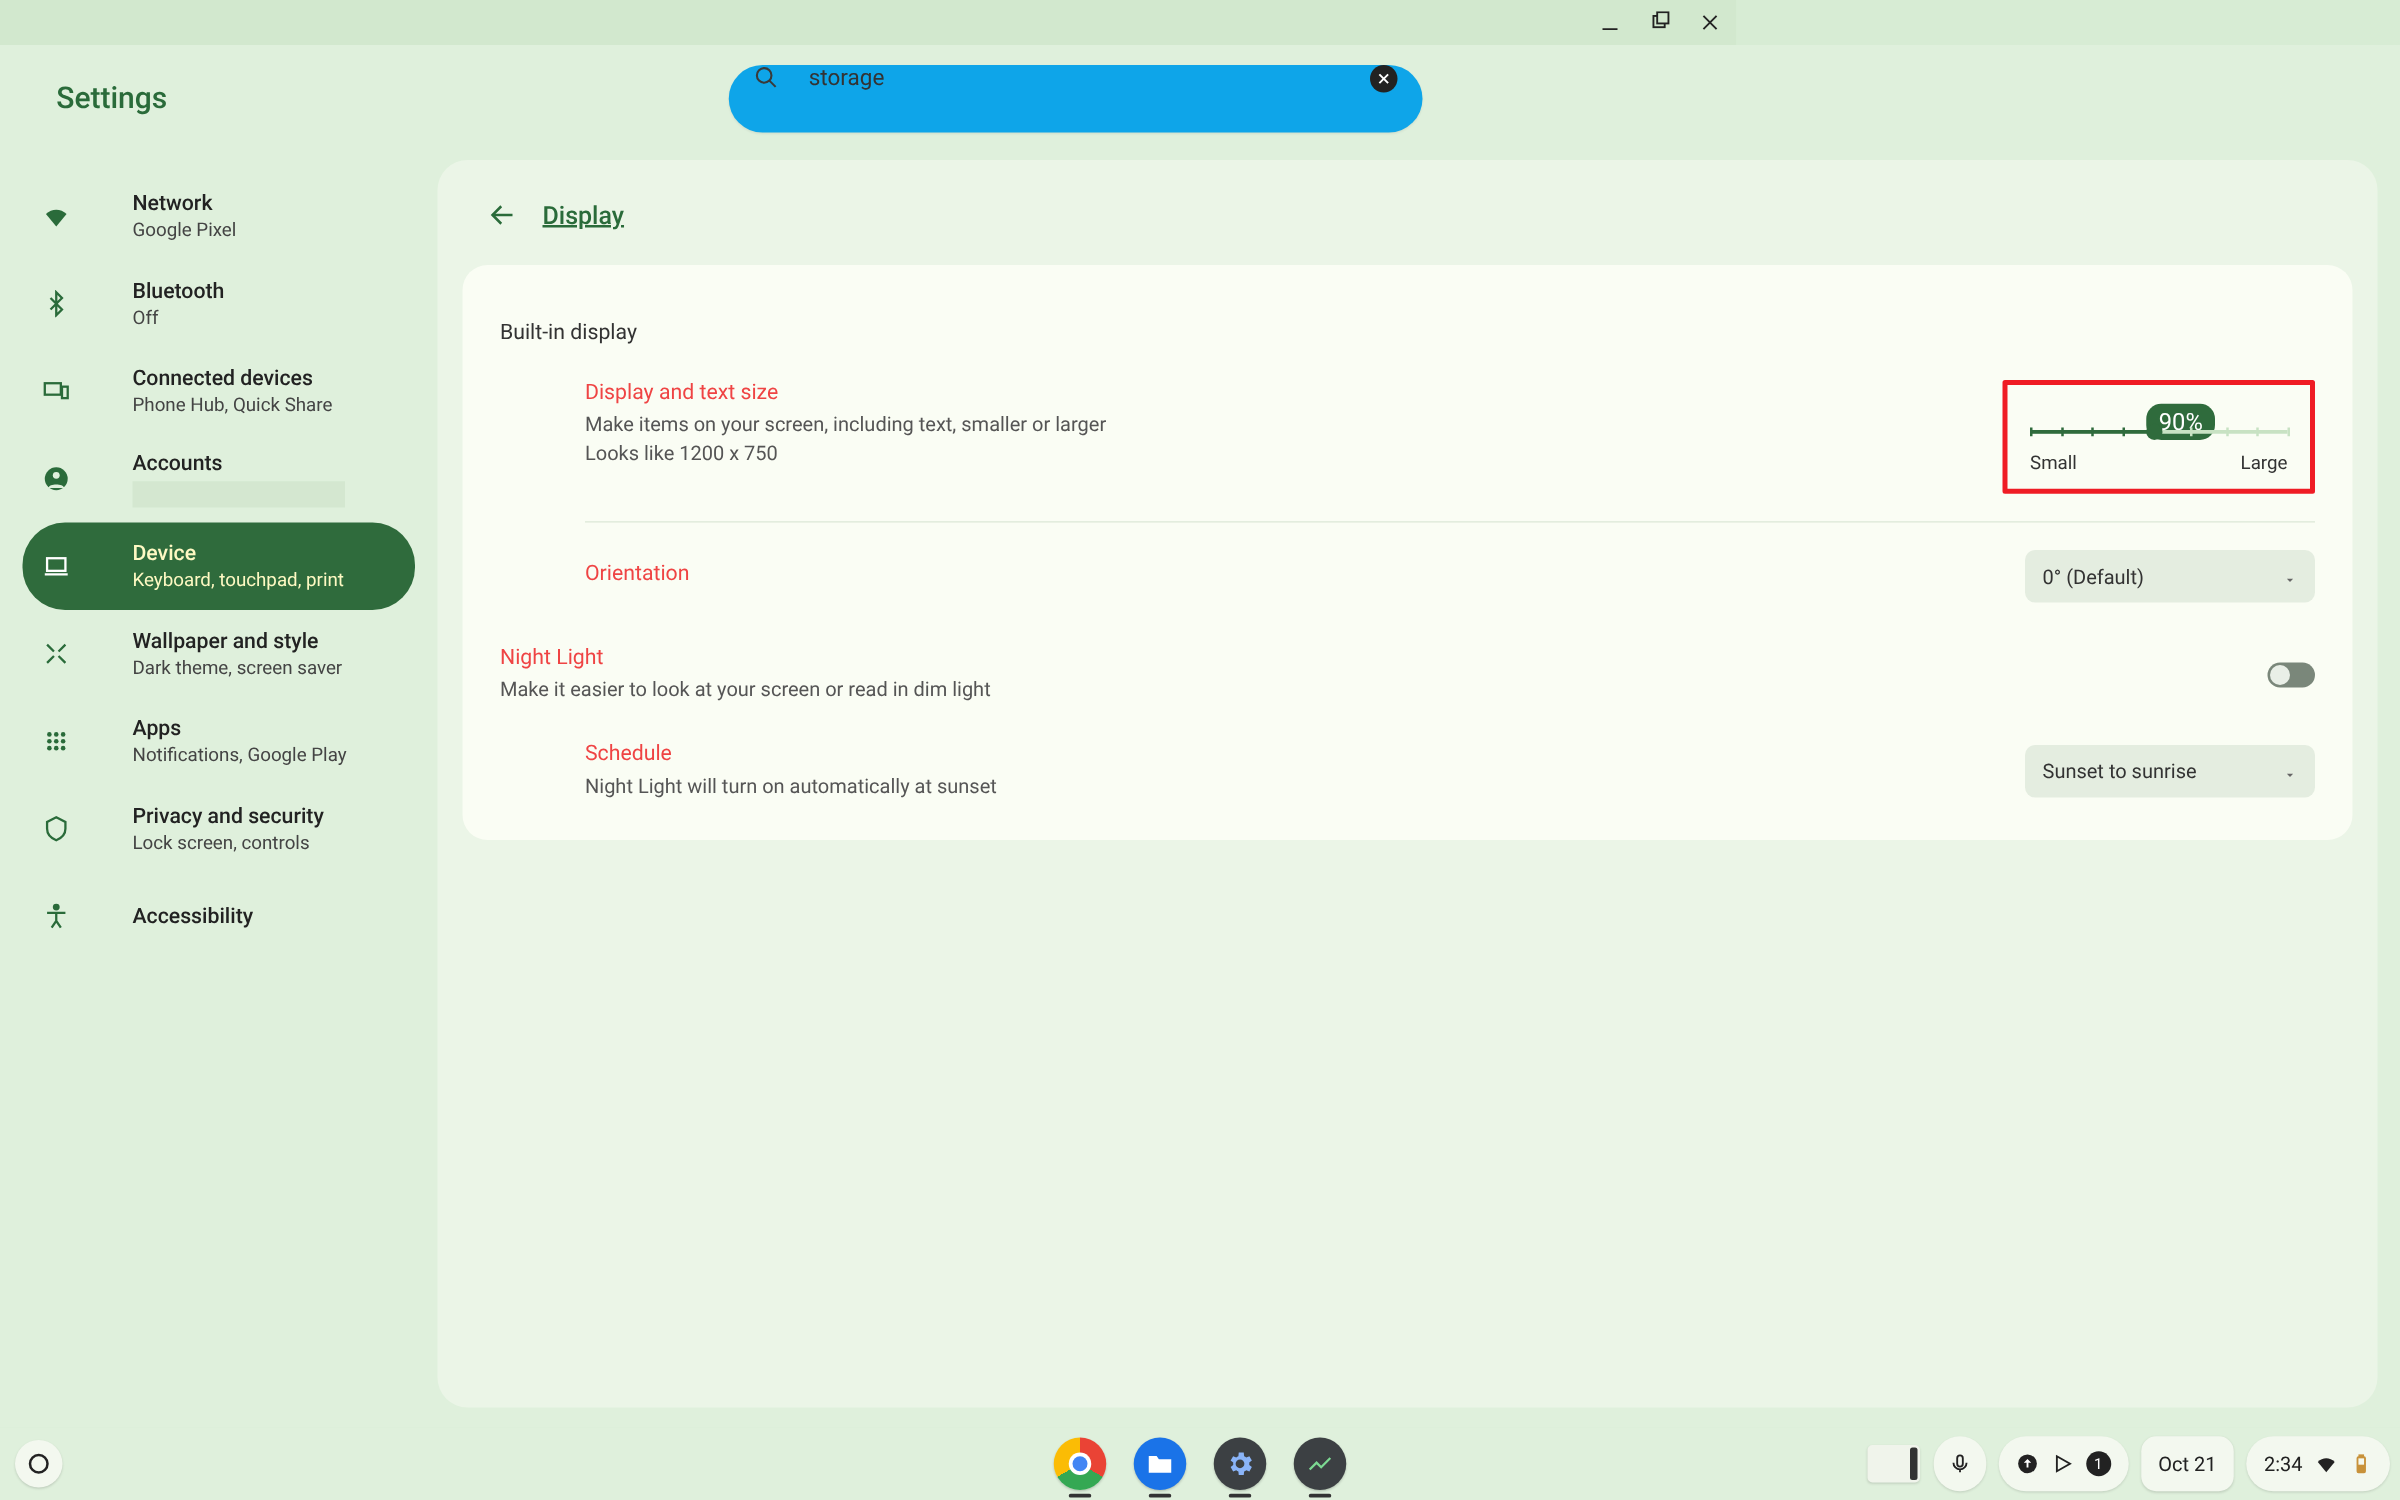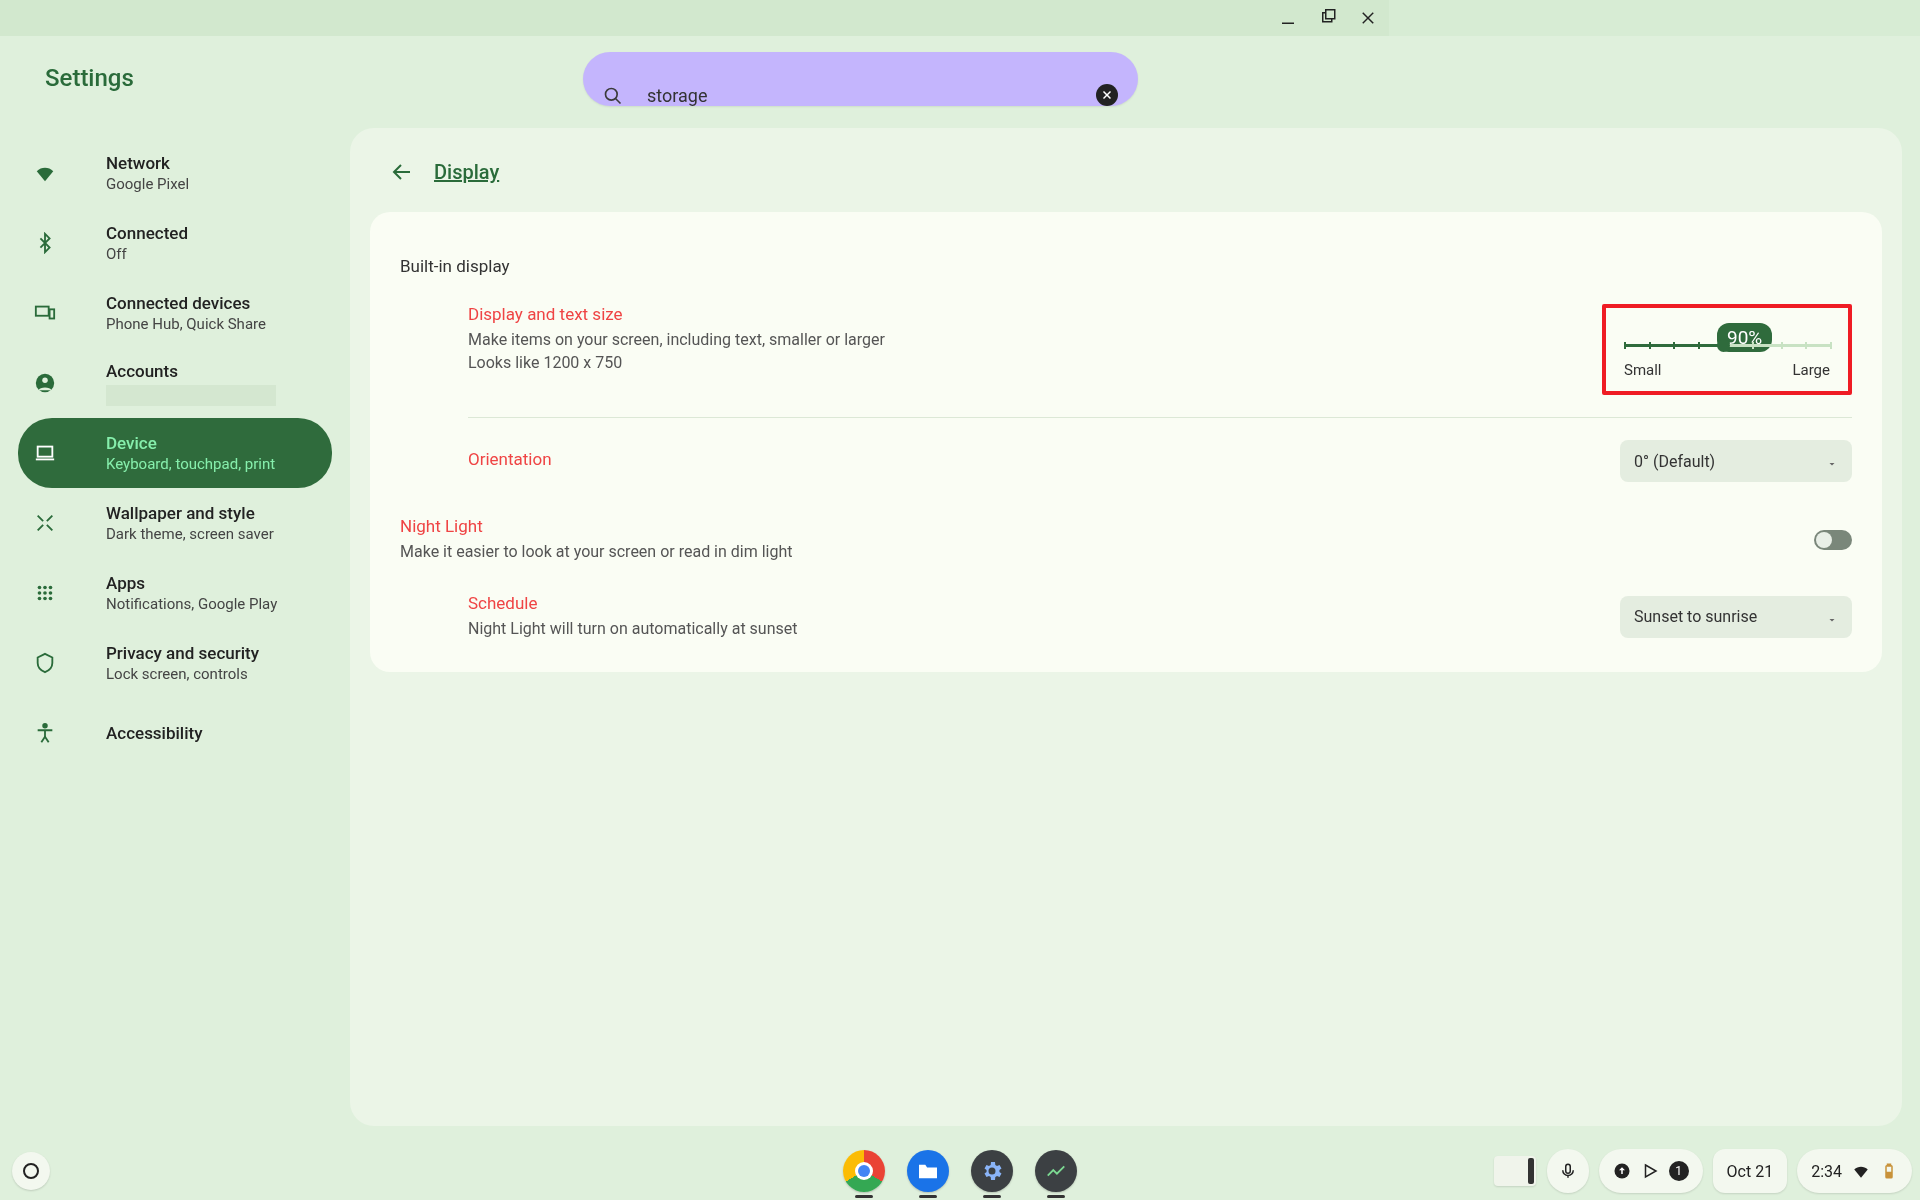--- a/index.html
+++ b/index.html
@@ -9,35 +9,35 @@
   
   .titlebar { height: 36px; background: #d2e8ce; display: flex; justify-content: flex-end; align-items: center; padding-right: 12px; gap: 22px; }
   .titlebar .wc { width: 18px; height: 18px; color: #222; cursor: pointer; }
 
   
   .app { position: absolute; top: 36px; left: 0; right: 0; bottom: 58px; background: #dff0dc; }
 
   
   .headerrow { position: relative; height: 92px; }
   .app-title { position: absolute; left: 45px; top: 28px; font-size: 24px; font-weight: 500; color: #2a6b3a; }
-  .searchbox { position: absolute; left: 583px; top: 16px; width: 555px; height: 54px; background: #c4b5fd; border-radius: 30px; display: flex; align-items: flex-end; padding: 0 20px; box-shadow: 0 1px 2px rgba(0,0,0,0.08); }
+  .searchbox { position: absolute; left: 583px; top: 16px; width: 555px; height: 54px; background: #0ea5e9; border-radius: 30px; display: flex; align-items: flex-start; padding: 0 20px; box-shadow: 0 1px 2px rgba(0,0,0,0.08); }
   .searchbox .sicon { width: 20px; height: 20px; color: #3a3a3a; margin-right: 24px; }
   .searchbox input { flex: 1; border: none; outline: none; background: transparent; font-size: 18px; color: #333; }
   .searchbox .clearbtn { width: 22px; height: 22px; border-radius: 50%; background: #222; color: #fff; display:flex; align-items:center; justify-content:center; cursor:pointer; }
   .searchbox .clearbtn svg{width:12px;height:12px;}
 
   
   .sidebar { position: absolute; left: 0; top: 92px; width: 350px; bottom: 0; overflow: hidden; padding-left: 18px; padding-right: 18px; }
   .nav-item { display: flex; align-items: center; height: 70px; border-radius: 34px; padding-left: 16px; cursor:pointer; position:relative;gap:32px; }
   .nav-item .nicon { width: 22px; color: #2a6b3a; margin-right: 18px; display:flex; align-items:center; justify-content:center;}
   .nav-item .texts { display: flex; flex-direction: column; }
   .nav-item .t1 { font-size: 17px; color: #222; font-weight:500; }
   .nav-item .t2 { font-size: 15px; color: #444; margin-top:2px; }
   .nav-item.active { background: #2f6b3c; }
-  .nav-item.active .t1, .nav-item.active .t2 { color: #86efac; }
+  .nav-item.active .t1, .nav-item.active .t2 { color: #fef9c3; }
   .nav-item.active .nicon { color: #fff; }
   .acct-red { display:inline-block; width:170px; height:21px; background:#d4e7d0; margin-top:4px;}
   .nav-spacer{height:10px;}
 
   
   .main { position: absolute; left: 350px; right: 18px; top: 92px; bottom: 16px; background: #ebf5e7; border-radius: 24px; padding: 24px 0 0 0; overflow:hidden; }
   .main-header { display:flex; align-items:center; gap:20px; padding-left:40px; height:40px; margin-bottom:20px;}
   .back-btn{ width:24px;height:24px;color:#2a6b3a; cursor:pointer;}
   .main-title{ font-size:20px; color:#2a6b3a; font-weight:500;text-decoration:underline;}
 
@@ -148,21 +148,21 @@
           <span class="t2">Google Pixel</span>
         </div>
     </div>
     <div class="nav-item">
       <span class="nicon">
           <svg viewBox="0 0 24 24" fill="none" stroke="currentColor" stroke-width="2">
             <path d="M7 7l10 10-5 5V2l5 5L7 17"></path>
           </svg>
         </span>
       <div class="texts">
-          <span class="t1">Connected</span>
+          <span class="t1">Bluetooth</span>
           <span class="t2">Off</span>
         </div>
     </div>
     <div class="nav-item">
       <span class="nicon">
           <svg viewBox="0 0 24 24" fill="none" stroke="currentColor" stroke-width="2">
             <rect x="2" y="5" width="14" height="10"></rect>
             <rect x="17" y="8" width="5" height="10"></rect>
           </svg>
         </span>

